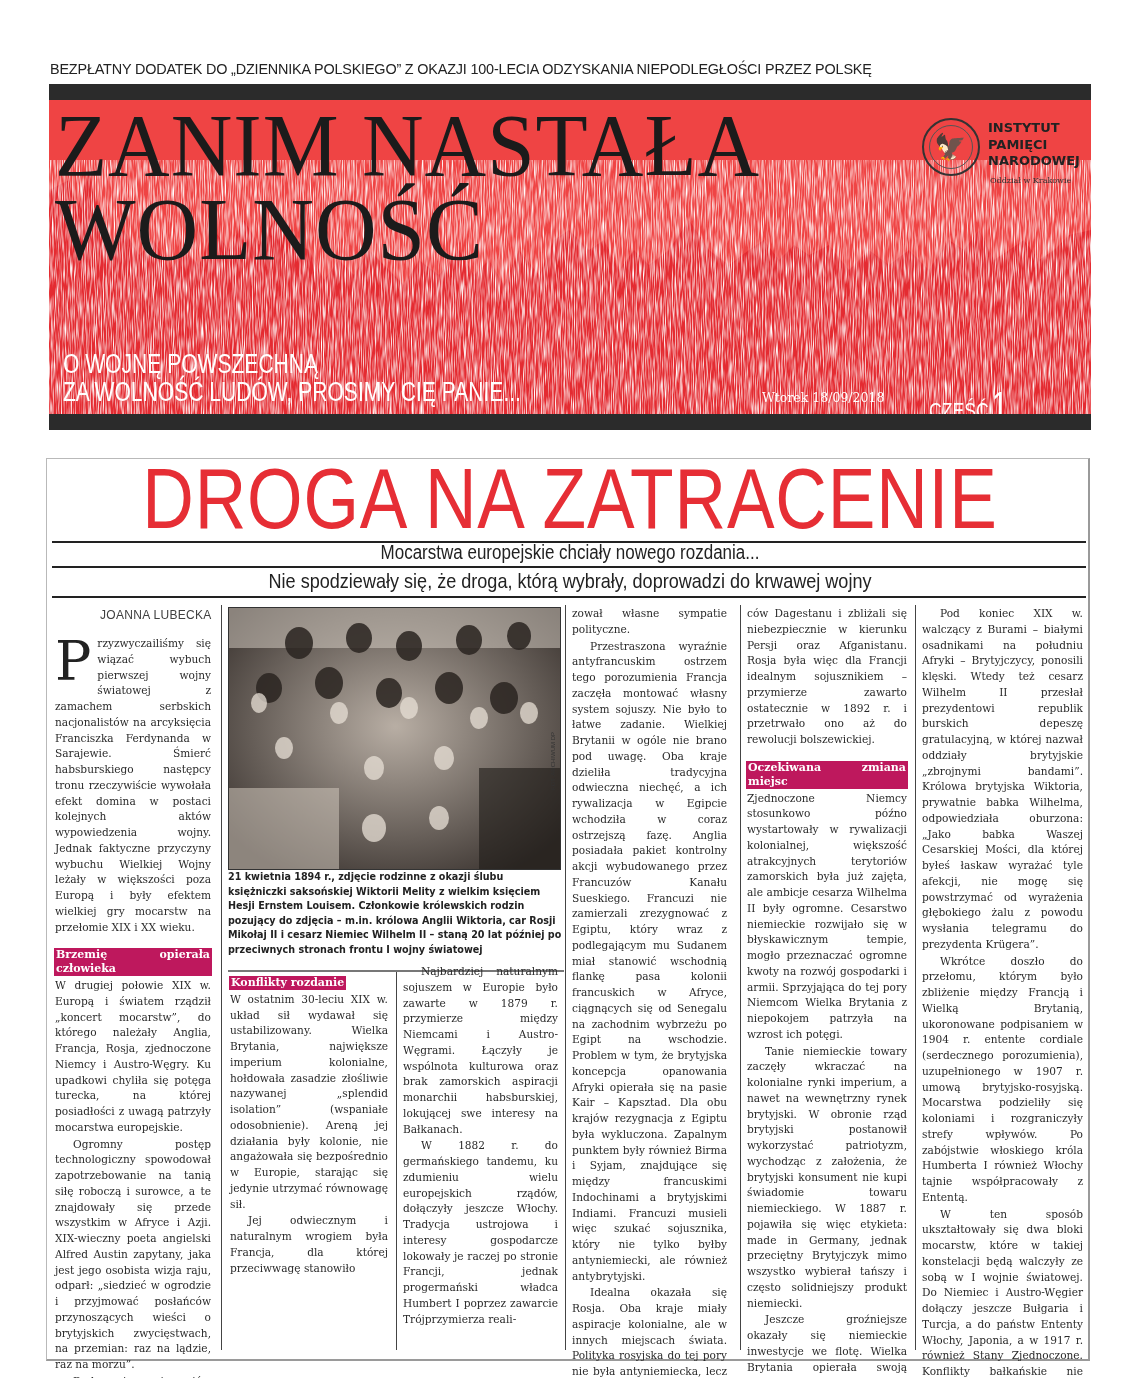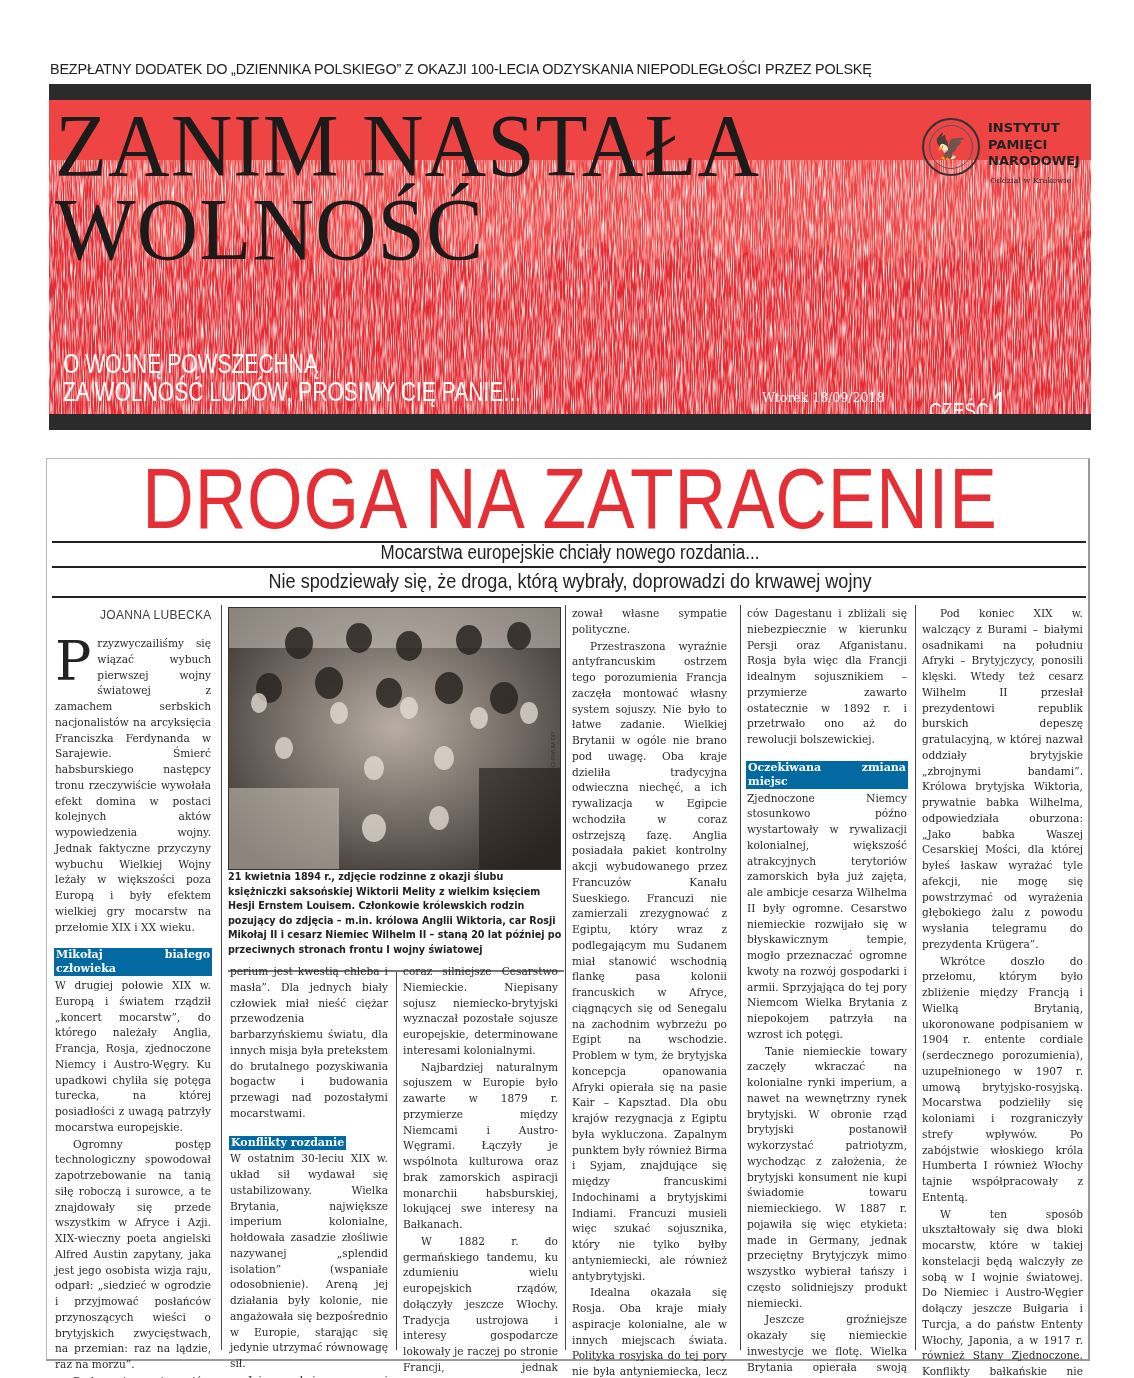--- a/index.html
+++ b/index.html
@@ -30,21 +30,21 @@
   .deck { position: absolute; left: 50px; width: 1040px; text-align: center; font-family: "Liberation Sans", sans-serif; color: #222; white-space: nowrap; }
   .deck1 { top: 541px; font-size: 20px; transform: scaleX(0.85); transform-origin: center top; }
   .deck2 { top: 569px; font-size: 21px; transform: scaleX(0.86); transform-origin: center top; }
 
   .byline { position: absolute; left: 86px; top: 608px; font-family: "Liberation Sans", sans-serif; font-size: 12px; color: #404040; letter-spacing: 0.3px; margin-left: 14px; }
 
   .col { position: absolute; font-family: "DejaVu Serif", serif; font-size: 10.6px; line-height: 15.75px; color: #2a2a2a; text-align: justify; hyphens: manual; }
   .col p { margin: 1px; text-indent: 18px; }
   .col p.noind { text-indent: 0; }
   .col .gap { height: 12px; }
-  .sub { display: inline-block; background: #0369a1; color: #fff; font-weight: bold; font-size: 11px; line-height: 14px; padding: 0 2px; margin: 0; }
+  .sub { display: inline-block; background: #be185d; color: #fff; font-weight: bold; font-size: 11px; line-height: 14px; padding: 0 2px; margin: 0; }
   .dropcap { float: left; font-family: "DejaVu Serif", serif; font-size: 54px; line-height: 44px; margin: 4px 6px 0 0; color: #222; }
 
   .col1 { left: 54px; top: 635px; width: 158px; }
   .col2 { left: 229px; top: 963px; width: 160px; }
   .col3 { left: 402px; top: 963px; width: 157px; }
   .col4 { left: 571px; top: 605px; width: 157px; }
   .col5 { left: 746px; top: 605px; width: 162px; }
   .col6 { left: 921px; top: 605px; width: 163px; }
 
   .vline { position: absolute; width: 1px; background: #444; }
@@ -105,21 +105,21 @@
 
 <div class="vline" style="left:221px; top:605px; height:745px"></div>
 <div class="vline" style="left:396px; top:970px; height:380px"></div>
 <div class="vline" style="left:565px; top:605px; height:745px"></div>
 <div class="vline" style="left:740px; top:605px; height:745px"></div>
 <div class="vline" style="left:915px; top:605px; height:745px"></div>
 
 <div class="col col1">
   <p class="noind"><span class="dropcap">P</span><span>rzyzwyczailiśmy się wiązać wybuch pierwszej wojny światowej z zamachem serbskich nacjonalistów na arcyksięcia Franciszka Ferdynanda w Sarajewie. Śmierć habsburskiego następcy tronu rzeczywiście wywołała efekt domina w postaci kolejnych aktów wypowiedzenia wojny. Jednak faktyczne przyczyny wybuchu Wielkiej Wojny leżały w większości poza Europą i były efektem wielkiej gry mocarstw na przełomie XIX i XX wieku.</span></p>
   <div class="gap"></div>
-  <div class="sub">Mikołaj białego człowieka</div>
+  <div class="sub">Brzemię opierała człowieka</div>
   <p class="noind">W drugiej połowie XIX w. Europą i światem rządził „koncert mocarstw”, do którego należały Anglia, Francja, Rosja, zjednoczone Niemcy i Austro-Węgry. Ku upadkowi chyliła się potęga turecka, na której posiadłości z uwagą patrzyły mocarstwa europejskie.</p>
   <p>Ogromny postęp technologiczny spowodował zapotrzebowanie na tanią siłę roboczą i surowce, a te znajdowały się przede wszystkim w Afryce i Azji. XIX-wieczny poeta angielski Alfred Austin zapytany, jaka jest jego osobista wizja raju, odparł: „siedzieć w ogrodzie i przyjmować posłańców przynoszących wieści o brytyjskich zwycięstwach, na przemian: raz na lądzie, raz na morzu”.</p>
   <p>Budowanie imperiów kolonialnych mieściło się między romantyczną wizją autora „Księgi Dżungli” Rudyarda Kiplinga, który kolonializm widział jako „brzemię białego człowieka”, a twardą opcją brytyjskiego polityka kolonialnego Johna Cecila Rhodesa, twierdzącego, że „im-</p>
 </div>
 
 <div class="photo">
   <svg width="333" height="263" viewBox="0 0 333 263">
     <defs>
       <radialGradient id="g1" cx="50%" cy="45%" r="65%">
         <stop offset="0" stop-color="#b8aea4"></stop>
@@ -154,29 +154,27 @@
     </g>
     <rect x="0" y="180" width="110" height="83" fill="#cfc6bb" opacity="0.55"></rect>
     <rect x="250" y="160" width="83" height="103" fill="#1e1a17" opacity="0.6"></rect>
   </svg>
 </div>
 <div class="photo-credit">FOT. ARCHIWUM DP</div>
 <div class="caption">21 kwietnia 1894 r., zdjęcie rodzinne z okazji ślubu księżniczki saksońskiej Wiktorii Melity z wielkim księciem Hesji Ernstem Louisem. Członkowie królewskich rodzin pozujący do zdjęcia – m.in. królowa Anglii Wiktoria, car Rosji Mikołaj II i cesarz Niemiec Wilhelm II – staną 20 lat później po przeciwnych stronach frontu I wojny światowej</div>
 <div class="caption-rule"></div>
 
 <div class="col col2">
-  <p class="noind">perium jest kwestią chleba i masła”. Dla jednych biały człowiek miał nieść ciężar przewodzenia barbarzyńskiemu światu, dla innych misja była pretekstem do brutalnego pozyskiwania bogactw i budowania przewagi nad pozostałymi mocarstwami.</p>
   <div class="gap"></div>
   <div class="sub">Konflikty rozdanie</div>
   <p class="noind">W ostatnim 30-leciu XIX w. układ sił wydawał się ustabilizowany. Wielka Brytania, największe imperium kolonialne, hołdowała zasadzie złośliwie nazywanej „splendid isolation” (wspaniałe odosobnienie). Areną jej działania były kolonie, nie angażowała się bezpośrednio w Europie, starając się jedynie utrzymać równowagę sił.</p>
   <p>Jej odwiecznym i naturalnym wrogiem była Francja, dla której przeciwwagę stanowiło</p>
 </div>
 
 <div class="col col3">
-  <p class="noind">coraz silniejsze Cesarstwo Niemieckie. Niepisany sojusz niemiecko-brytyjski wyznaczał pozostałe sojusze europejskie, determinowane interesami kolonialnymi.</p>
   <p>Najbardziej naturalnym sojuszem w Europie było zawarte w 1879 r. przymierze między Niemcami i Austro-Węgrami. Łączyły je wspólnota kulturowa oraz brak zamorskich aspiracji monarchii habsburskiej, lokującej swe interesy na Bałkanach.</p>
   <p>W 1882 r. do germańskiego tandemu, ku zdumieniu wielu europejskich rządów, dołączyły jeszcze Włochy. Tradycja ustrojowa i interesy gospodarcze lokowały je raczej po stronie Francji, jednak progermański władca Humbert I poprzez zawarcie Trójprzymierza reali-</p>
 </div>
 
 <div class="col col4">
   <p class="noind">zował własne sympatie polityczne.</p>
   <p>Przestraszona wyraźnie antyfrancuskim ostrzem tego porozumienia Francja zaczęła montować własny system sojuszy. Nie było to łatwe zadanie. Wielkiej Brytanii w ogóle nie brano pod uwagę. Oba kraje dzieliła tradycyjna odwieczna niechęć, a ich rywalizacja w Egipcie wchodziła w coraz ostrzejszą fazę. Anglia posiadała pakiet kontrolny akcji wybudowanego przez Francuzów Kanału Sueskiego. Francuzi nie zamierzali zrezygnować z Egiptu, który wraz z podlegającym mu Sudanem miał stanowić wschodnią flankę pasa kolonii francuskich w Afryce, ciągnących się od Senegalu na zachodnim wybrzeżu po Egipt na wschodzie. Problem w tym, że brytyjska koncepcja opanowania Afryki opierała się na pasie Kair – Kapsztad. Dla obu krajów rezygnacja z Egiptu była wykluczona. Zapalnym punktem były również Birma i Syjam, znajdujące się między francuskimi Indochinami a brytyjskimi Indiami. Francuzi musieli więc szukać sojusznika, który nie tylko byłby antyniemiecki, ale również antybrytyjski.</p>
   <p>Idealna okazała się Rosja. Oba kraje miały aspiracje kolonialne, ale w innych miejscach świata. Polityka rosyjska do tej pory nie była antyniemiecka, lecz sojusz Niemiec z Austro-Węgrami, z którymi Rosja miała sprzeczne interesy na Bałkanach, automatycznie ustawił ją w opozycji do Trójprzymierza. Napięte stosunki rosyjsko-angielskie spowodowane były rosyjską ekspansją na Kaukaz – Rosjanie pokonali już wojowniczych Czeczenów i mieszkań-</p>
 </div>
 

